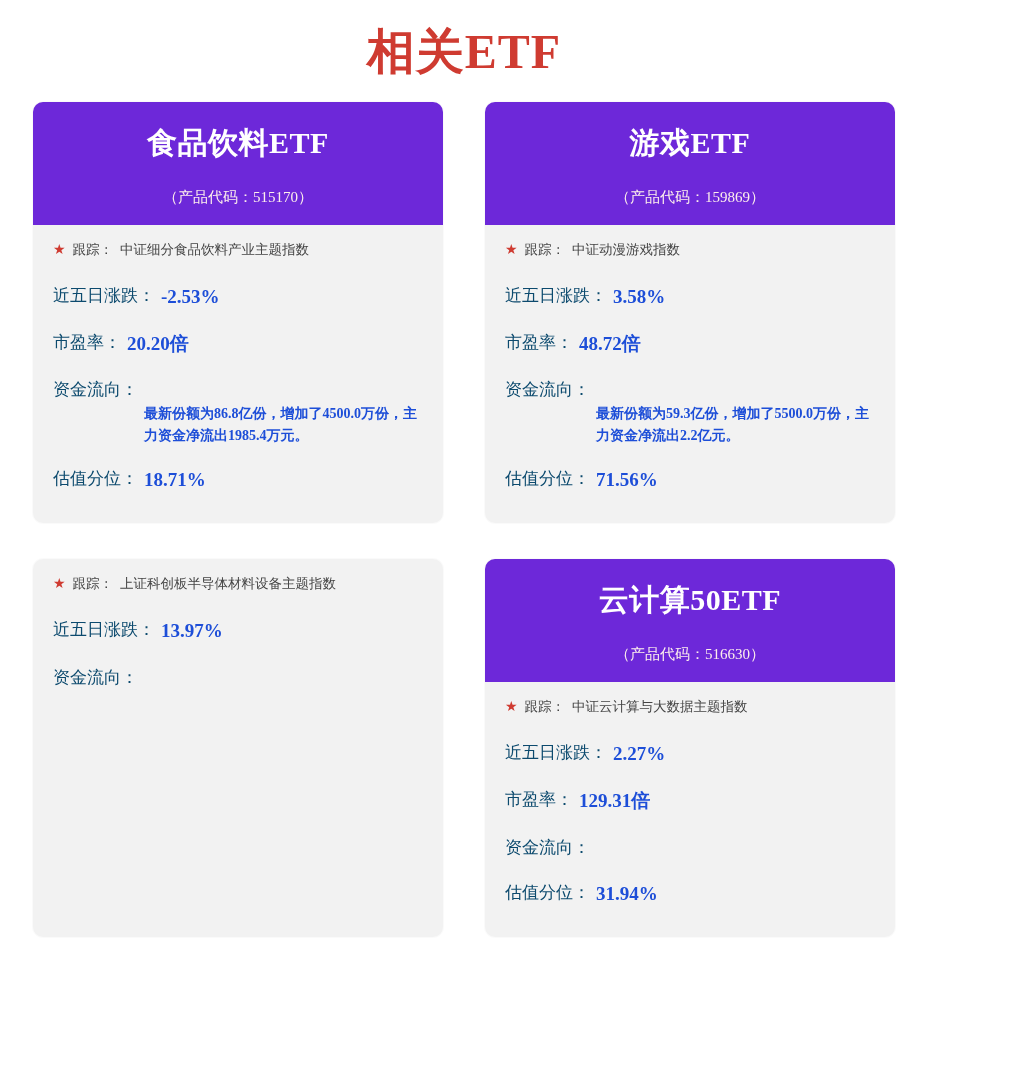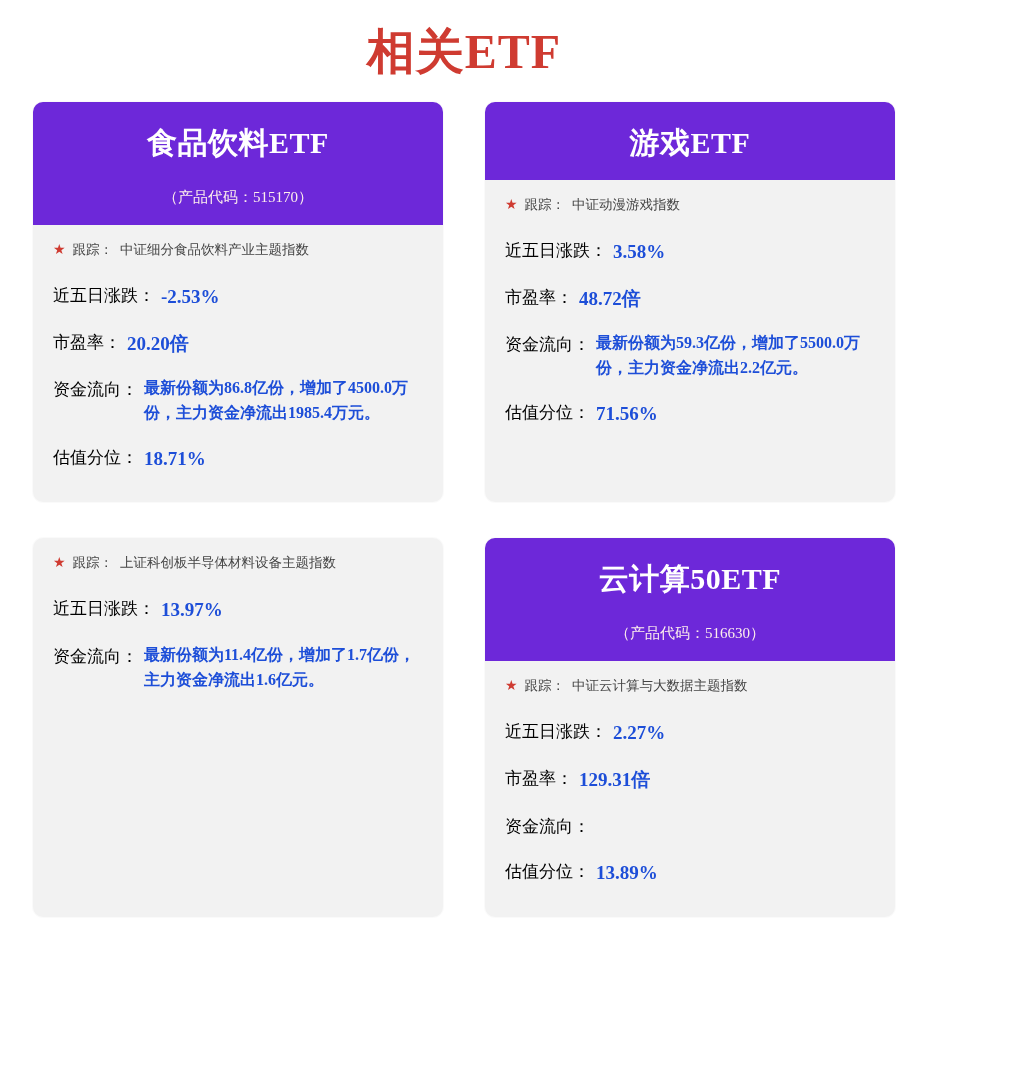--- a/index.html
+++ b/index.html
@@ -80,34 +80,35 @@
     color: #444;
   }
   .row {
     display: flex;
     align-items: flex-start;
     padding: 9px 0;
     line-height: 1.55;
   }
   .row-label {
     font-size: 17px;
-    color: #000000;
+    color: #0c4a6e;
     white-space: nowrap;
     flex: 0 0 auto;
     padding-top: 1px;
   }
   .row-value {
     font-size: 19px;
     color: #1d4ed8;
     font-weight: bold;
     margin-left: 6px;
   }
   .row-value.block {
-    font-size: 16px;
+    font-size: 14px;
     line-height: 1.55;
+    margin-top: 27px;
   }
   .spacer { flex: 1; }
 </style>
 </head>
 <body>
 
 <div class="page">
 
   <div class="page-title">相关ETF</div>
 
@@ -141,20 +142,23 @@
         <div class="row">
           <span class="row-label">估值分位：</span>
           <span class="row-value">18.71%</span>
         </div>
       </div>
     </div>
 
     <div class="card">
       <div class="card-head">
         <div class="card-title">游戏ETF</div>
+        <div class="card-code">
+          <span>（产品代码：</span><span>159869</span><span>）</span>
+        </div>
       </div>
       <div class="card-body">
         <div class="track-row">
           <span class="star-icon">★</span>
           <span class="track-text">跟踪：</span>
           <span class="track-text">中证动漫游戏指数</span>
         </div>
         <div class="row">
           <span class="row-label">近五日涨跌：</span>
           <span class="row-value">3.58%</span>
@@ -180,21 +184,20 @@
           <span class="star-icon">★</span>
           <span class="track-text">跟踪：</span>
           <span class="track-text">上证科创板半导体材料设备主题指数</span>
         </div>
         <div class="row">
           <span class="row-label">近五日涨跌：</span>
           <span class="row-value">13.97%</span>
         </div>
         <div class="row">
           <span class="row-label">资金流向：</span>
-          <span class="row-value block">最新份额为11.4亿份，增加了1.7亿份，主力资金净流出1.6亿元。</span>
         </div>
         <div class="spacer"></div>
       </div>
     </div>
 
     <div class="card">
       <div class="card-head">
         <div class="card-title">云计算50ETF</div>
         <div class="card-code">
           <span>（产品代码：</span><span>516630</span><span>）</span>
@@ -212,19 +215,19 @@
         </div>
         <div class="row">
           <span class="row-label">市盈率：</span>
           <span class="row-value">129.31倍</span>
         </div>
         <div class="row">
           <span class="row-label">资金流向：</span>
         </div>
         <div class="row">
           <span class="row-label">估值分位：</span>
-          <span class="row-value">13.89%</span>
+          <span class="row-value">31.94%</span>
         </div>
       </div>
     </div>
 
   </div>
 </div>
 
 </body></html>

